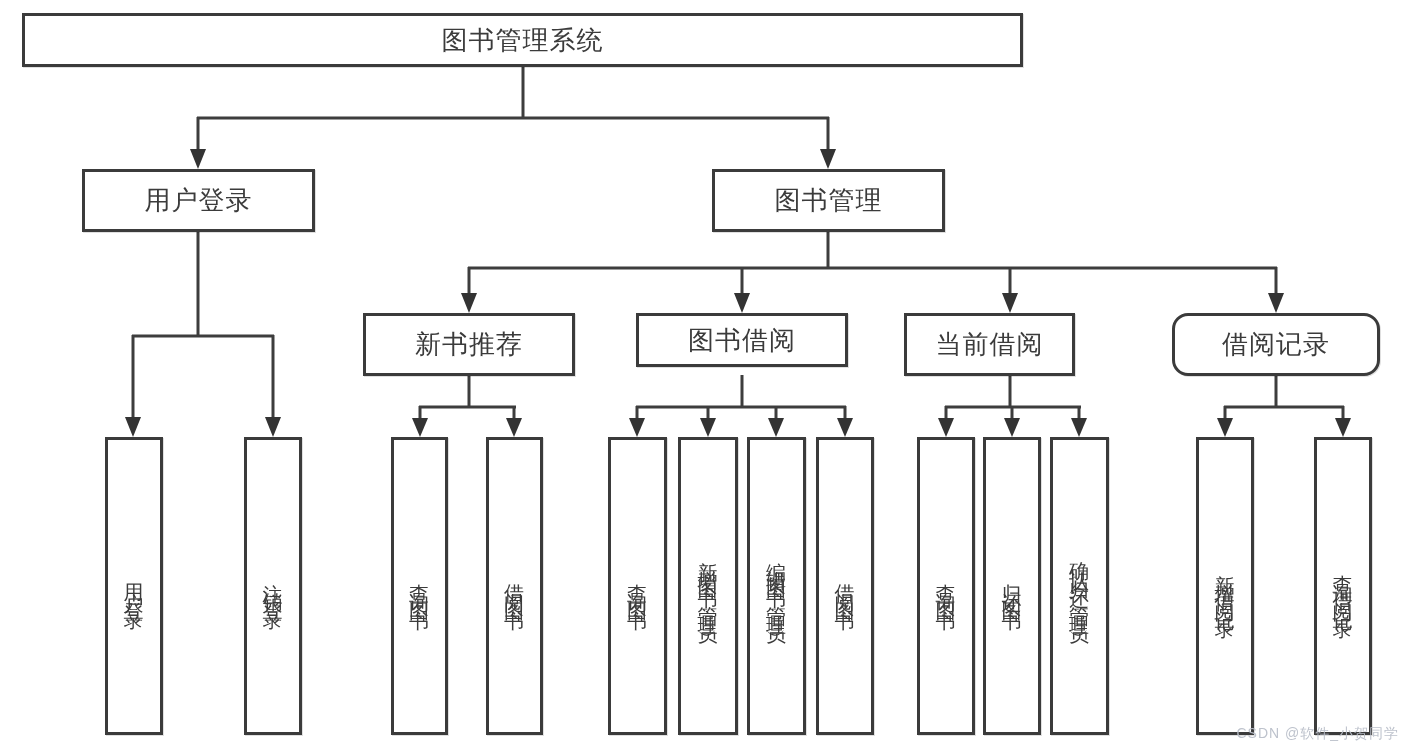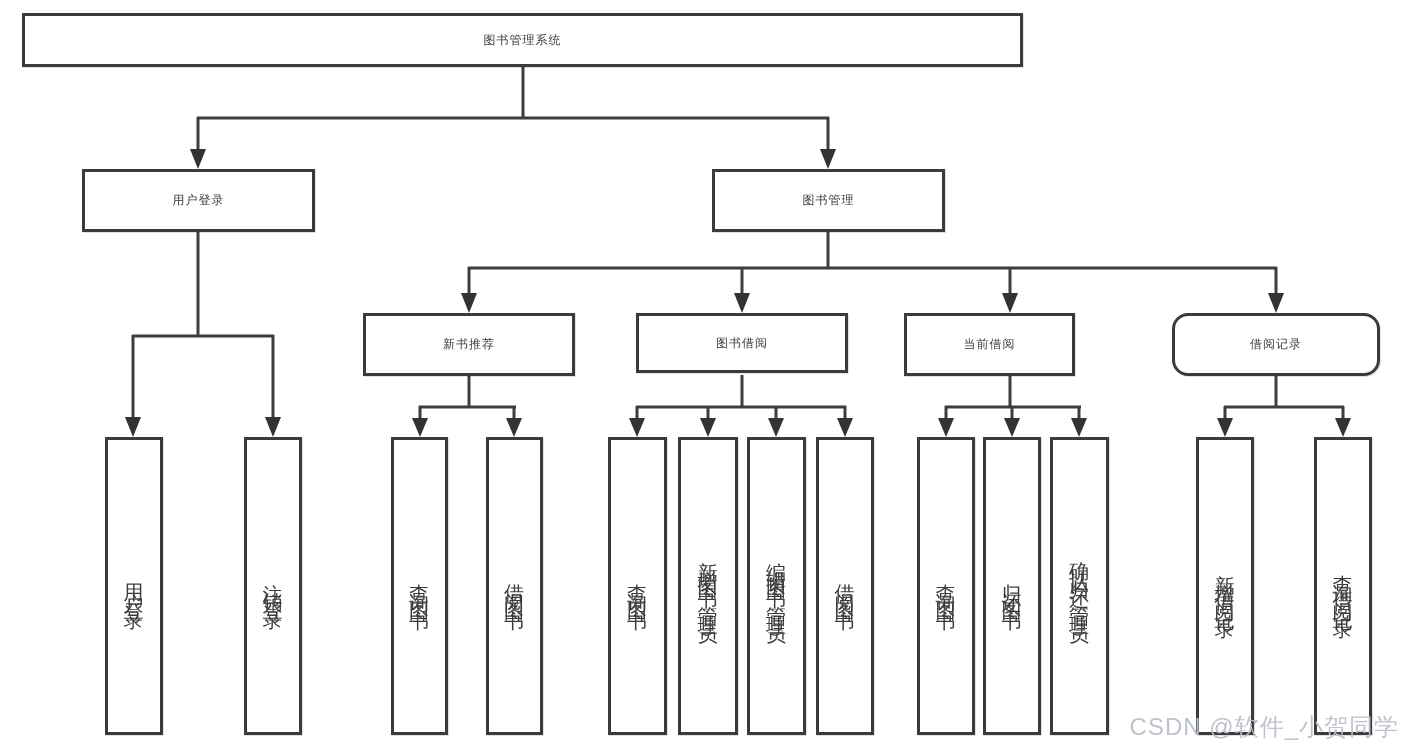--- a/index.html
+++ b/index.html
@@ -12,42 +12,42 @@
   }
   .node{
     position:absolute;
     box-sizing:border-box;
     background:#ffffff;
     border:3px solid #3b3b3b;
     color:#3b3b3b;
     display:flex;
     align-items:center;
     justify-content:center;
-    font-size:12px;
+    font-size:26px;
     letter-spacing:1px;
     box-shadow:1px 1px 0 rgba(0,0,0,0.12);
   }
   .node.vert{
     writing-mode:vertical-rl;
     text-orientation:mixed;
     font-size:20px;
     letter-spacing:9px;
     line-height:1;
   }
   #connectors{position:absolute;left:0;top:0;z-index:1;}
   #connectors line{stroke:#3d3d3d;stroke-width:3;}
   #connectors polygon{fill:#333333;}
   .node{z-index:2;}
   #watermark{
     position:absolute;
     right:6px;
     bottom:4px;
     z-index:5;
     color:rgba(185,191,201,0.95);
-    font-size:24px;
+    font-size:14px;
     letter-spacing:1px;
     pointer-events:none;
   }
 </style>
 </head>
 <body>
 
 <div id="canvas">
 
   <svg id="connectors" width="1405" height="747">
@@ -111,21 +111,21 @@
     <line x1="1343" y1="406" x2="1343" y2="420"></line>
     <polygon points="1335,418 1351,418 1343,437"></polygon>
   </svg>
 
   <div class="node" style="left:22px;top:13px;width:1001px;height:54px;">图书管理系统</div>
 
   <div class="node" style="left:82px;top:169px;width:233px;height:63px;">用户登录</div>
   <div class="node" style="left:712px;top:169px;width:233px;height:63px;">图书管理</div>
 
   <div class="node" style="left:363px;top:313px;width:212px;height:63px;">新书推荐</div>
-  <div class="node" style="left:636px;top:313px;width:212px;height:60px;">图书借阅</div>
+  <div class="node" style="left:636px;top:313px;width:212px;height:54px;">图书借阅</div>
   <div class="node" style="left:904px;top:313px;width:171px;height:63px;">当前借阅</div>
   <div class="node" style="left:1172px;top:313px;width:208px;height:63px;border-radius:16px;">借阅记录</div>
 
   <div class="node vert" style="left:105px;top:437px;width:58px;height:298px;">用户登录</div>
   <div class="node vert" style="left:244px;top:437px;width:58px;height:298px;">注销登录</div>
 
   <div class="node vert" style="left:391px;top:437px;width:57px;height:298px;">查询图书</div>
   <div class="node vert" style="left:486px;top:437px;width:57px;height:298px;">借阅图书</div>
 
   <div class="node vert" style="left:608px;top:437px;width:59px;height:298px;">查询图书</div>

